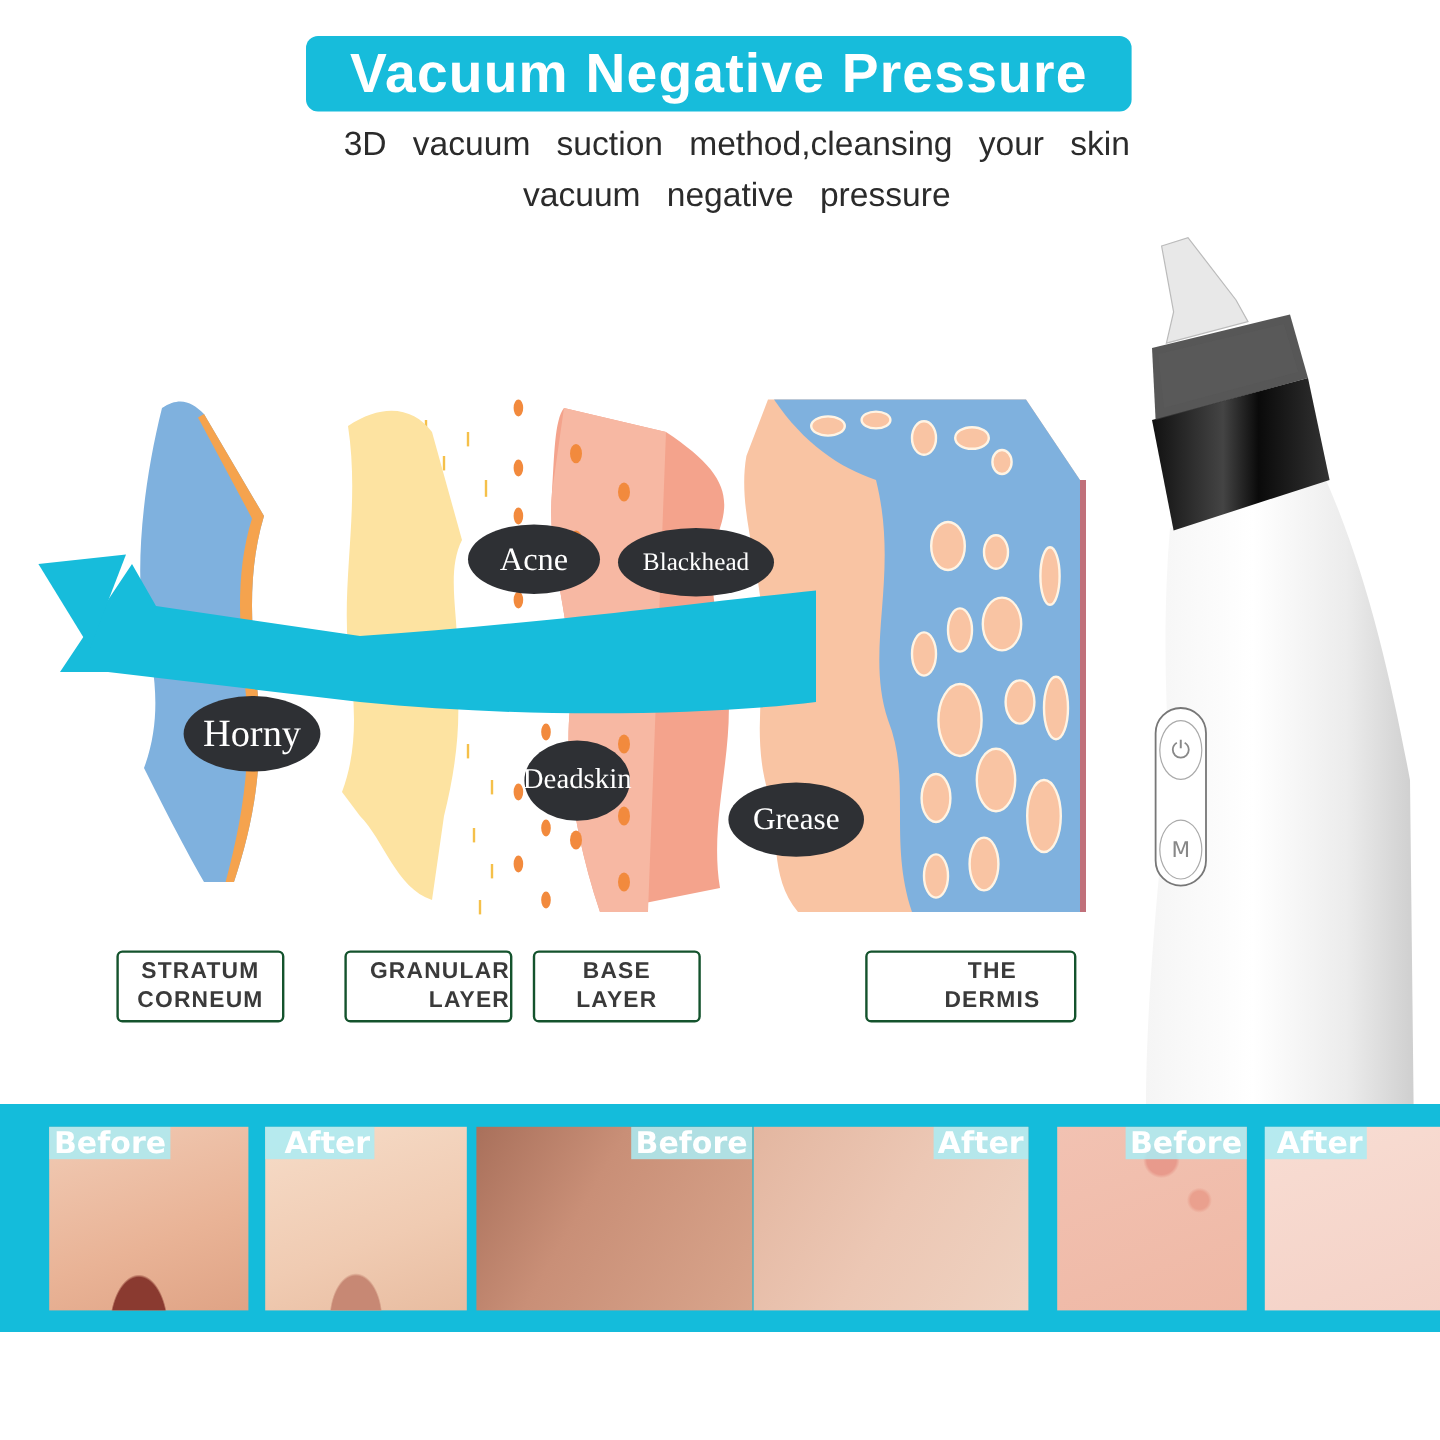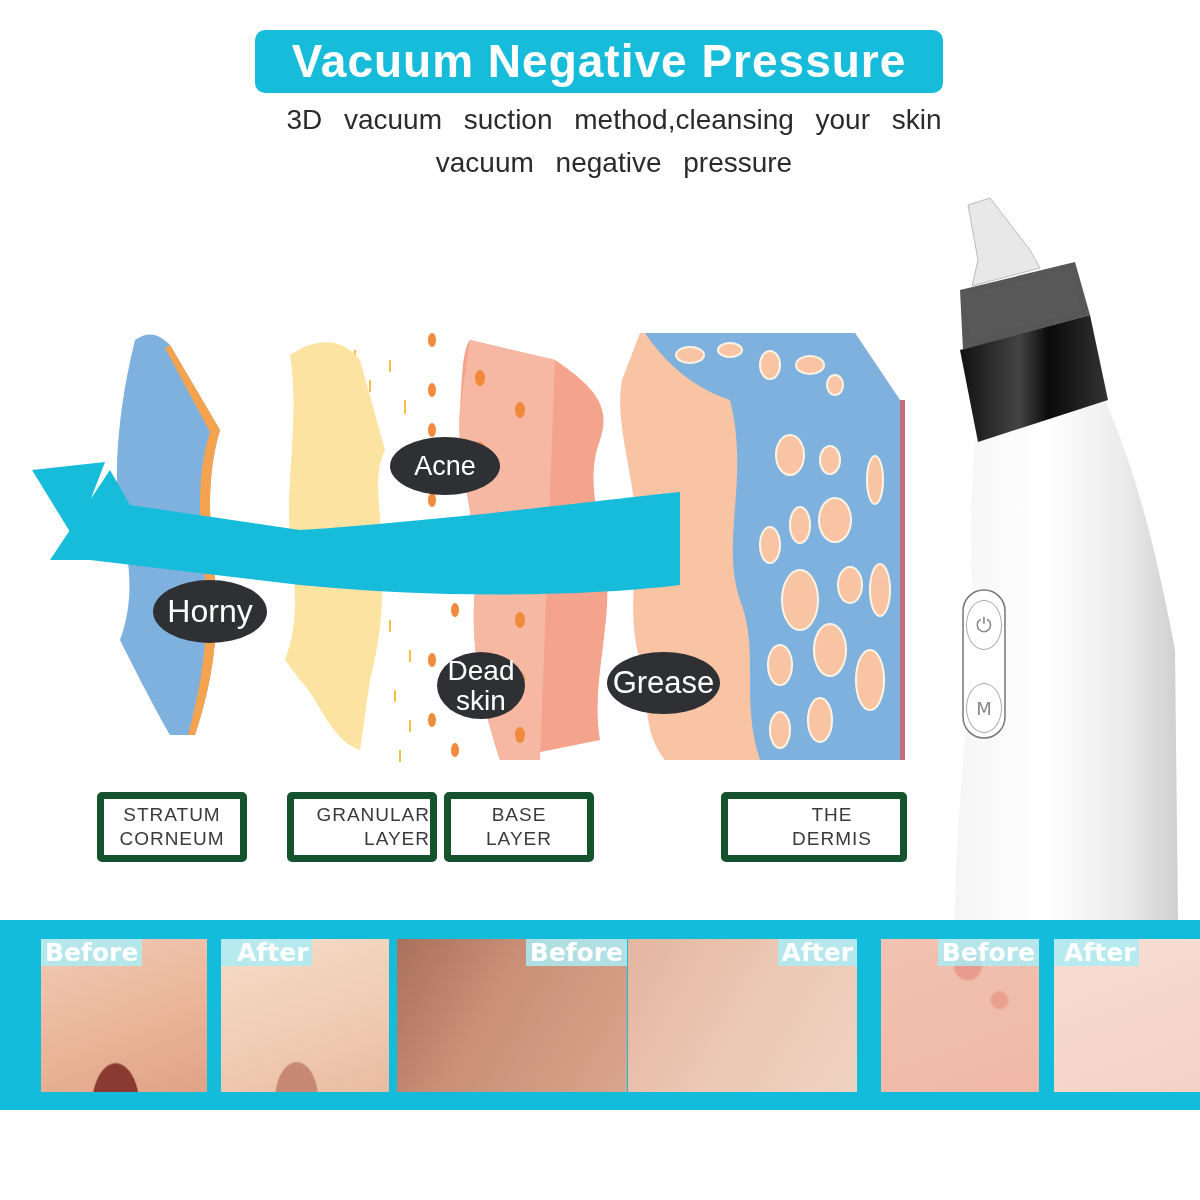--- a/index.html
+++ b/index.html
@@ -1,22 +1,22 @@
 <!DOCTYPE html>
 <html><head>
 <meta charset="utf-8">
 <style>
   html, body { margin:0; padding:0; }
   body { width:1200px; height:1200px; background:#ffffff; position:relative; overflow:hidden; font-family:"Liberation Sans", sans-serif; }
   .abs { position:absolute; }
   .banner { left:255px; top:30px; width:688px; height:63px; background:#17bcdb; border-radius:10px; color:#fff; font-weight:bold; font-size:46px; text-align:center; line-height:63px; letter-spacing:1px; }
   .subtitle { left:0; width:1200px; text-align:center; color:#2b2b2b; font-size:28px; word-spacing:14px;margin-left:14px; }
   .diagram { left:0; top:300px; width:940px; height:470px; }
-  .oval { background:#2e3034; color:#fff; border-radius:50%; display:flex; align-items:center; justify-content:center; text-align:center; font-family:Liberation Sans, sans-serif; line-height:1.05; }
-  .layer-label { border:7px solid #14532d; border-radius:5px; background:#fff; color:#3a3a3a; font-weight:normal; font-size:19px; text-align:center; display:flex; flex-direction:column; justify-content:center; line-height:24px; letter-spacing:1px; }
+  .oval { background:#2e3034; color:#fff; border-radius:50%; display:flex; align-items:center; justify-content:center; text-align:center; font-family:Liberation Serif, serif; line-height:1.05; }
+  .layer-label { border:2px solid #14532d; border-radius:5px; background:#fff; color:#3a3a3a; font-weight:bold; font-size:19px; text-align:center; display:flex; flex-direction:column; justify-content:center; line-height:24px; letter-spacing:1px; }
   .band { left:0; top:920px; width:1200px; height:190px; background:#14bcdb; }
   .photo { position:absolute; top:19px; height:153px; overflow:hidden;margin-left:24px; }
   .tag { position:absolute; top:0; height:27px; background:rgba(170,236,245,0.85); color:#fff; font-weight:bold; font-size:25px; line-height:27px; padding:0 4px; font-family:"DejaVu Sans", sans-serif; }
 </style>
 </head>
 <body>
 
 <div class="abs banner">Vacuum Negative Pressure</div>
 <div class="abs subtitle" style="top:104px;">3D vacuum suction method,cleansing your skin</div>
 <div class="abs subtitle" style="top:147px;">vacuum negative pressure</div>
@@ -100,25 +100,26 @@
     </g>
 
     <g>
       <path d="M680 492 L680 585 C600 595 450 600 300 585 L90 560 L50 560 L110 470 L130 505 L300 530 C450 520 600 500 680 492 Z" fill="#17bcdb"></path>
       <path d="M32 470 L105 462 L75 540 Z" fill="#17bcdb"></path>
     </g>
   </svg>
 
   <div class="abs oval" style="left:153px;top:280px;width:114px;height:63px;font-size:32px;">Horny</div>
   <div class="abs oval" style="left:390px;top:137px;width:110px;height:58px;font-size:27px;">Acne</div>
-  <div class="abs oval" style="left:437px;top:317px;width:88px;height:67px;font-size:28px;flex-direction:column;margin-top:35px;">
+  <div class="abs oval" style="left:515px;top:140px;width:130px;height:57px;font-size:21px;">Blackhead</div>
+  <div class="abs oval" style="left:437px;top:317px;width:88px;height:67px;font-size:24px;flex-direction:row;">
     <span>Dead</span>
     <span>skin</span>
   </div>
-  <div class="abs oval" style="left:607px;top:352px;width:113px;height:62px;font-size:31px;">Grease</div>
+  <div class="abs oval" style="left:607px;top:352px;width:113px;height:62px;font-size:26px;">Grease</div>
 </div>
 
 <div class="abs layer-label" style="left:97px;top:792px;width:136px;height:56px;">
   <span>STRATUM</span>
   <span>CORNEUM</span>
 </div>
 <div class="abs layer-label" style="left:287px;top:792px;width:136px;height:56px;align-items:flex-end;">
   <span>GRANULAR</span>
   <span>LAYER</span>
 </div>

